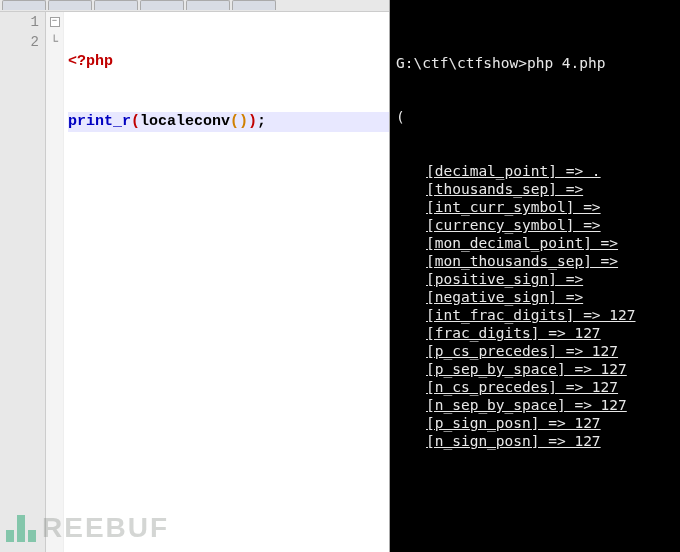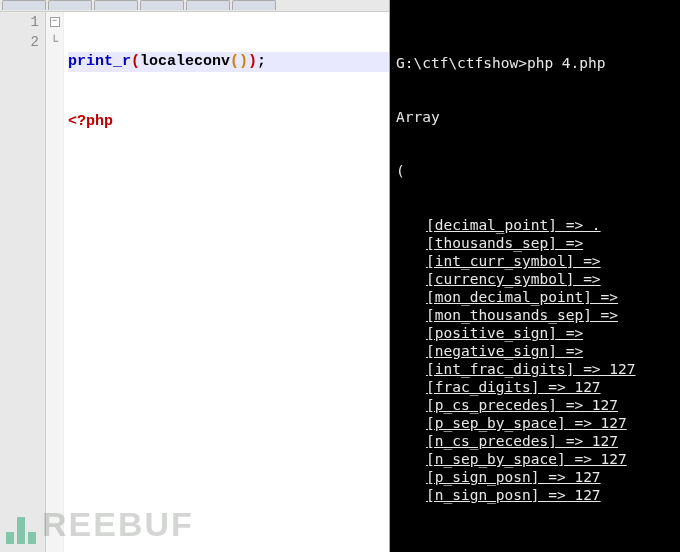--- a/index.html
+++ b/index.html
@@ -101,26 +101,26 @@
     .tok-kw  { color: #0000c0; }
     .tok-func{ color: #000; }
     .tok-paren1 { color: #c00000; }
     .tok-paren2 { color: #d08000; }
     .tok-semi { color: #000; }
     .watermark {
       position: absolute;
       left: 6px;
       bottom: 8px;
       font-family: Arial, sans-serif;
-      font-size: 34px;
+      font-size: 28px;
       font-weight: 800;
       letter-spacing: 2px;
       color: rgba(120,128,120,0.32);
       display: flex;
-      align-items: flex-end;
+      align-items: center;
       user-select: none;
     }
     .watermark .bars {
       display: inline-flex;
       gap: 3px;
       margin-right: 6px;
     }
     .watermark .bars span {
       width: 8px;
       background: rgba(50,170,120,0.55);
@@ -158,37 +158,36 @@
   <div class="code-area">
     <div class="gutter">
       <div>1</div>
       <div>2</div>
     </div>
     <div class="fold-col">
       <span class="fold-mark">−</span>
       <span class="end-mark">└</span>
     </div>
     <div class="code-lines">
+      <div class="code-line"><span class="tok-tag">&lt;?php</span></div>
       <div class="code-line active"><span class="tok-kw">print_r</span><span class="tok-paren1">(</span><span class="tok-func">localeconv</span><span class="tok-paren2">(</span><span class="tok-paren2">)</span><span class="tok-paren1">)</span><span class="tok-semi">;</span></div>
-      <div class="code-line"><span class="tok-tag">&lt;?php</span></div>
     </div>
   </div>
   <div class="watermark">
     <span class="bars">
         <span></span>
         <span></span>
         <span></span>
       </span>
     <span>REEBUF</span>
   </div>
 </div>
 
 <div class="terminal-pane">
   <div class="term-line"><span>G:\ctf\ctfshow&gt;</span><span>php 4.php</span></div>
-  <div class="term-line">Array</div>
   <div class="term-line">(</div>
   <div class="term-line term-indent1">[decimal_point] =&gt; .</div><div class="term-line term-indent1">[thousands_sep] =&gt;</div><div class="term-line term-indent1">[int_curr_symbol] =&gt;</div><div class="term-line term-indent1">[currency_symbol] =&gt;</div><div class="term-line term-indent1">[mon_decimal_point] =&gt;</div><div class="term-line term-indent1">[mon_thousands_sep] =&gt;</div><div class="term-line term-indent1">[positive_sign] =&gt;</div><div class="term-line term-indent1">[negative_sign] =&gt;</div><div class="term-line term-indent1">[int_frac_digits] =&gt; 127</div><div class="term-line term-indent1">[frac_digits] =&gt; 127</div><div class="term-line term-indent1">[p_cs_precedes] =&gt; 127</div><div class="term-line term-indent1">[p_sep_by_space] =&gt; 127</div><div class="term-line term-indent1">[n_cs_precedes] =&gt; 127</div><div class="term-line term-indent1">[n_sep_by_space] =&gt; 127</div><div class="term-line term-indent1">[p_sign_posn] =&gt; 127</div><div class="term-line term-indent1">[n_sign_posn] =&gt; 127</div>
   
   
   
   
   
   
   
   

